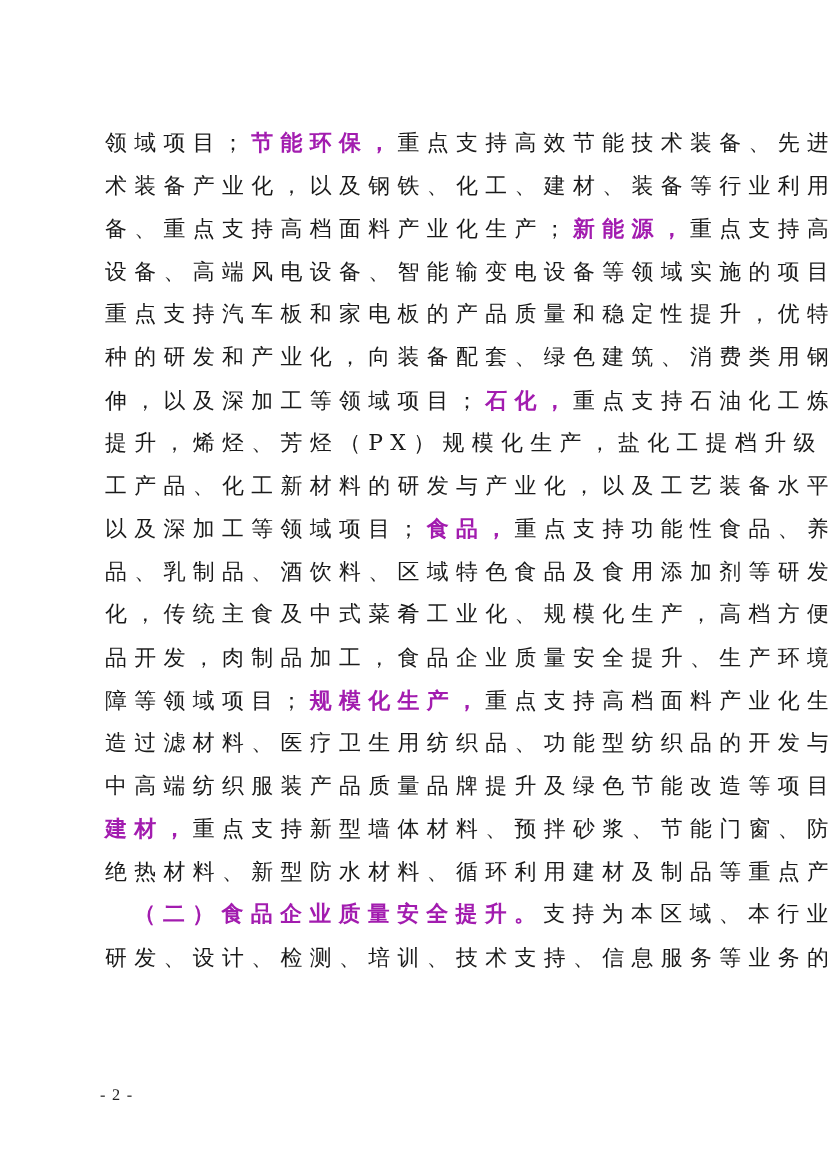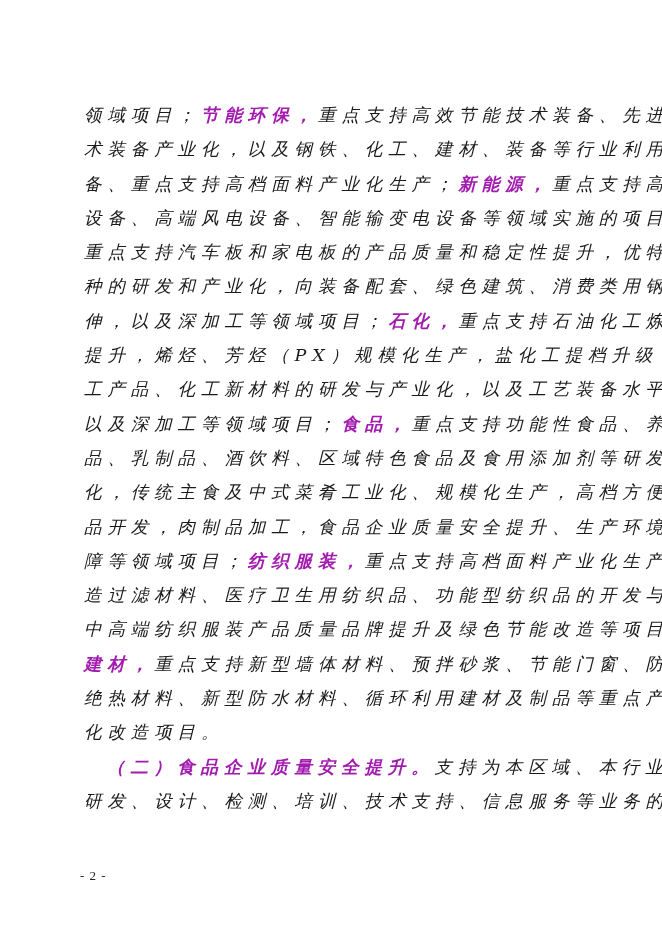--- a/index.html
+++ b/index.html
@@ -8,21 +8,21 @@
     position: absolute; left: 0; top: 0; width: 662px; height: 936px;
     background: #ffffff;
   }
   .body-text {
     position: absolute; left: 84px; top: 98px; width: 496px;
     font-family: "DejaVu Serif", "Liberation Serif", serif;
     font-size: 17.5px; line-height: 34.3px; color: #1a1a1a;
     letter-spacing: 5.9px;
   }
   .line { display: block; white-space: nowrap; height: 34.3px; }
-  .line span { white-space: nowrap; font-style: italic; }
+  .line span { white-space: nowrap; }
   .b { font-weight: bold; color: #a21caf; }
   .indent { padding-left: 23px; }
   .page-number {
     position: absolute; left: 80px; top: 868px;
     font-family: "Liberation Serif", serif; font-size: 13px; color: #222;
     letter-spacing: 1px;
   }
 </style>
 </head>
 <body>
@@ -35,23 +35,22 @@
       <div class="line"><span>设备、高端风电设备、智能输变电设备等领域实施的项目。</span></div>
       <div class="line"><span>重点支持汽车板和家电板的产品质量和稳定性提升，优特钢新品</span></div>
       <div class="line"><span>种的研发和产业化，向装备配套、绿色建筑、消费类用钢产品延</span></div>
       <div class="line"><span>伸，以及深加工等领域项目；</span><span class="b">石化，</span><span>重点支持石油化工炼化能力</span></div>
       <div class="line"><span>提升，烯烃、芳烃（PX）规模化生产，盐化工提档升级，精细化</span></div>
       <div class="line"><span>工产品、化工新材料的研发与产业化，以及工艺装备水平提升和</span></div>
       <div class="line"><span>以及深加工等领域项目；</span><span class="b">食品，</span><span>重点支持功能性食品、养生保健食</span></div>
       <div class="line"><span>品、乳制品、酒饮料、区域特色食品及食用添加剂等研发与产业</span></div>
       <div class="line"><span>化，传统主食及中式菜肴工业化、规模化生产，高档方便休闲食</span></div>
       <div class="line"><span>品开发，肉制品加工，食品企业质量安全提升、生产环境升级保</span></div>
-      <div class="line"><span>障等领域项目；</span><span class="b">纺织服装，</span><span>重点支持高档面料产业化生产，非织</span></div>
+      <div class="line"><span>障等领域项目；</span><span class="b">规模化生产，</span><span>重点支持高档面料产业化生产，非织</span></div>
       <div class="line"><span>造过滤材料、医疗卫生用纺织品、功能型纺织品的开发与产业化，</span></div>
       <div class="line"><span>中高端纺织服装产品质量品牌提升及绿色节能改造等项目；</span></div>
       <div class="line"><span class="b">建材，</span><span>重点支持新型墙体材料、预拌砂浆、节能门窗、防火保温</span></div>
       <div class="line"><span>绝热材料、新型防水材料、循环利用建材及制品等重点产品产业</span></div>
-      <div class="line"><span>化改造项目。</span></div>
       <div class="line indent"><span class="b">（二）食品企业质量安全提升。</span><span>支持为本区域、本行业提供</span></div>
       <div class="line"><span>研发、设计、检测、培训、技术支持、信息服务等业务的制造业</span></div>
     </div>
   <div class="page-number">- 2 -</div>
 </div>
 
 </body></html>

